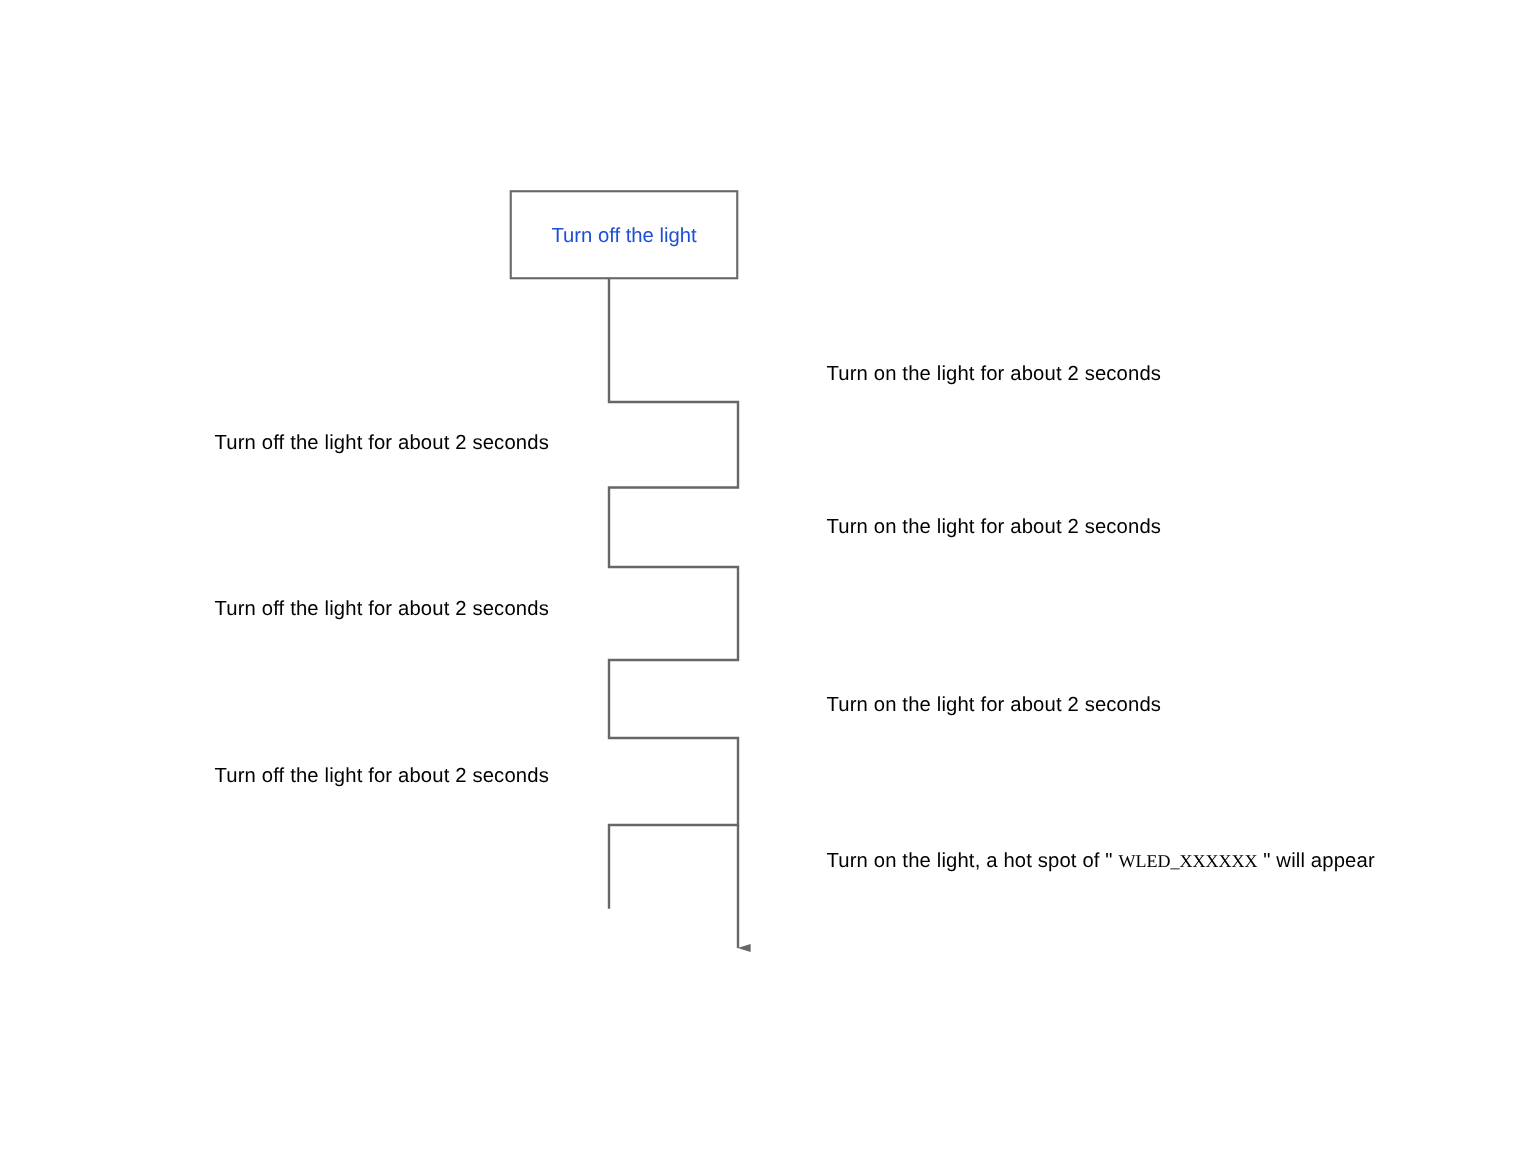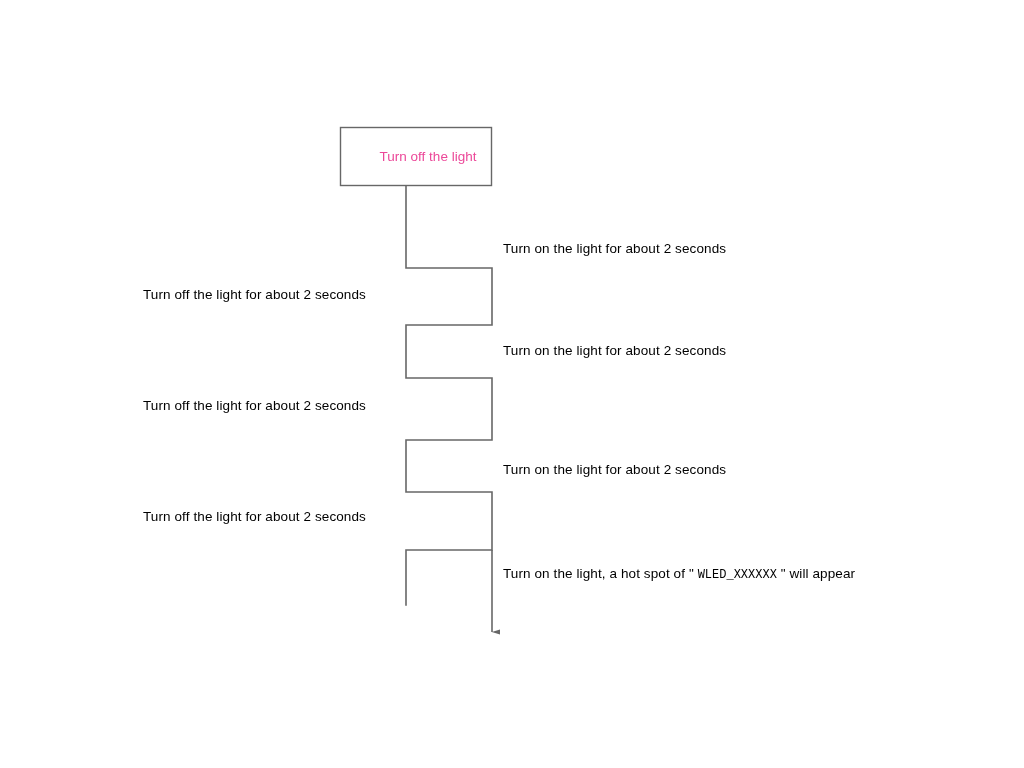--- a/index.html
+++ b/index.html
@@ -34,39 +34,40 @@
   .node-label {
     position: absolute;
     font-size: 13.5px;
     line-height: 1.25;
     white-space: nowrap;
     color: #000000;
     letter-spacing: 0.1px;
   }
   .label-right {
     text-align: right;
+    margin-left: 48px;
   }
   .label-left {
     text-align: left;
   }
   .box-text {
     position: absolute;
-    left: 352px;
+    left: 340px;
     top: 127px;
     width: 152px;
     height: 58px;
     display: flex;
     align-items: center;
     justify-content: center;
     font-size: 13.5px;
-    color: #ec4899;
+    color: #1d4ed8;
     white-space: nowrap;
   }
   .mono-token {
-    font-family: Liberation Mono, monospace;
+    font-family: Liberation Serif, serif;
     font-size: 12px;
     letter-spacing: 0px;
   }
 </style>
 </head>
 <body style="background: rgb(255, 255, 255);">
 
 <div id="diagram-root">
 
   <svg id="flow-svg" viewBox="0 0 1024 768" xmlns="http://www.w3.org/2000/svg">

